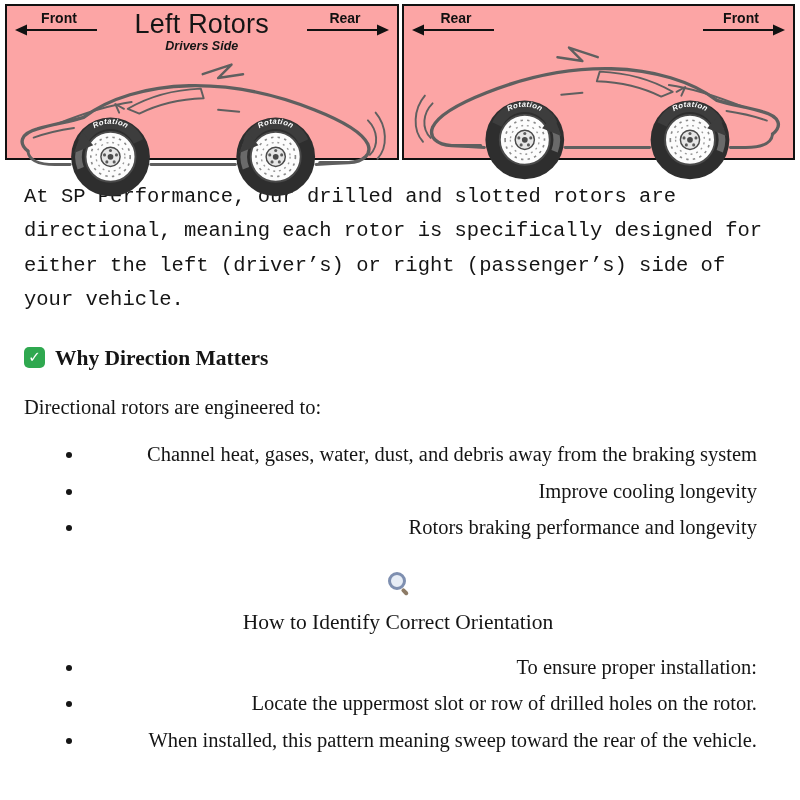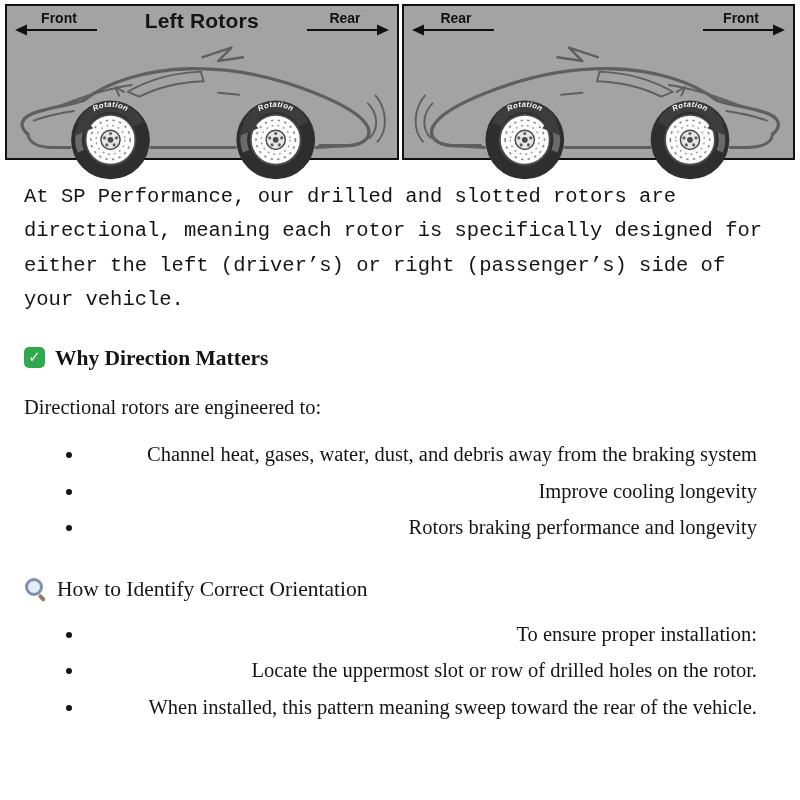--- a/index.html
+++ b/index.html
@@ -1,34 +1,34 @@
 <!DOCTYPE html>
 <html><head>
 <meta charset="utf-8">
 <style>
   html,body{margin:0;padding:0;background:#fff;width:800px;height:800px;overflow:hidden;}
   body{font-family:"Liberation Serif", serif;color:#151515;}
 
   
   .diagram-wrap{display:flex;gap:3px;padding:4px 5px 0 5px;}
-  .panel{flex:1;border:2px solid #111;background:#a3a3a3;height:156px;box-sizing:border-box;position:relative;}
+  .panel{flex:1;border:2px solid #111;background:#fca5a5;height:156px;box-sizing:border-box;position:relative;}
   .panel-header{display:flex;align-items:flex-start;padding:4px 6px 0 6px;}
   .panel-titles{flex:1;text-align:center;font-family:"Liberation Sans", sans-serif;line-height:1.05;}
-  .panel-title{font-size:21px;font-weight:bold;letter-spacing:.2px;}
+  .panel-title{font-size:27px;font-weight:normal;letter-spacing:.2px;}
   .panel-sub{font-size:12.5px;font-weight:bold;font-style:italic;margin-top:2px;}
   .dir-arrow{flex:0 0 auto;}
   .dir-arrow text{font-family:"Liberation Sans", sans-serif;font-weight:bold;font-size:14px;fill:#111;}
   .dir-arrow line{stroke:#111;stroke-width:2.2;}
   .car-svg{display:block;width:100%;height:146px;margin-top:2px;}
 
   
   .content{padding:12px 28px 0 24px;font-size:20.5px;line-height:1.68;}
   .intro{margin:8px 0 16px 0;font-family:Liberation Mono, monospace;}
   .sec-heading{display:flex;align-items:center;gap:10px;font-size:21.5px;font-weight:bold;margin:22px 0 10px 0;}
-  .sec-heading.regular{font-weight:normal;margin-top:26px;}
+  .sec-heading.regular{font-weight:normal;margin-top:26px;flex-direction:column;}
   .lead{margin:14px 0 13px 0;}
   ul{margin:6px 0 14px 0;padding-left:46px;}
   li{margin:2px 15px;padding-left:2px;text-align:right;}
 
   
   .icon-check{display:inline-flex;align-items:center;justify-content:center;width:21px;height:21px;
     background:#2fa84f;border-radius:5px;color:#fff;font-size:15px;font-weight:bold;
     font-family:"DejaVu Sans", sans-serif;flex:0 0 auto;}
   
   .icon-magnifier{position:relative;display:inline-block;width:23px;height:23px;flex:0 0 auto;}
@@ -81,20 +81,21 @@
 
   <div class="panel">
     <div class="panel-header">
       <svg class="dir-arrow" width="88" height="26">
         <text x="46" y="13" text-anchor="middle">Front</text>
         <line x1="12" y1="20" x2="84" y2="20"></line>
         <polygon points="2,20 14,14.5 14,25.5" fill="#111"></polygon>
       </svg>
       <div class="panel-titles">
         <div class="panel-title">Left Rotors</div>
+        <div class="panel-sub">Drivers Side</div>
       </div>
       <svg class="dir-arrow" width="88" height="26">
         <text x="42" y="13" text-anchor="middle">Rear</text>
         <line x1="4" y1="20" x2="76" y2="20"></line>
         <polygon points="86,20 74,14.5 74,25.5" fill="#111"></polygon>
       </svg>
     </div>
     <svg class="car-svg" viewBox="0 0 390 152">
       <use href="#carbody"></use>
       <use href="#wheelblk" x="100" y="106"></use>

